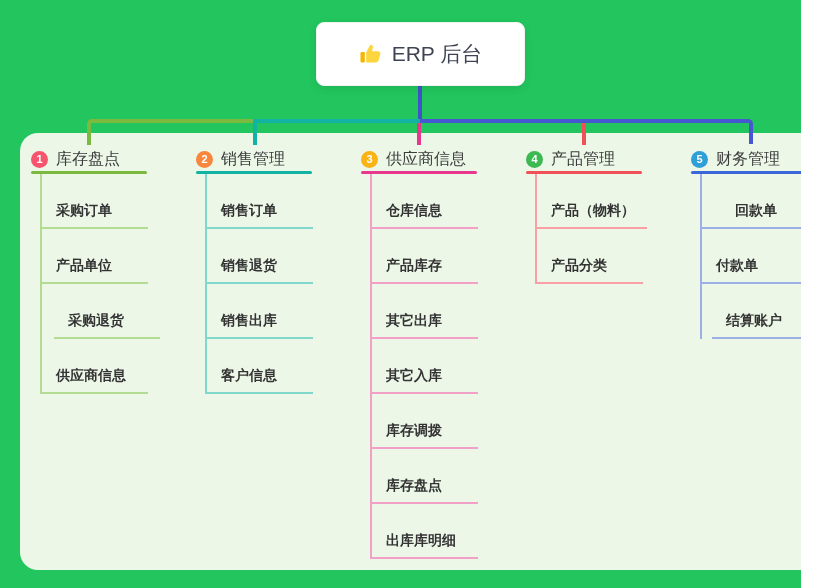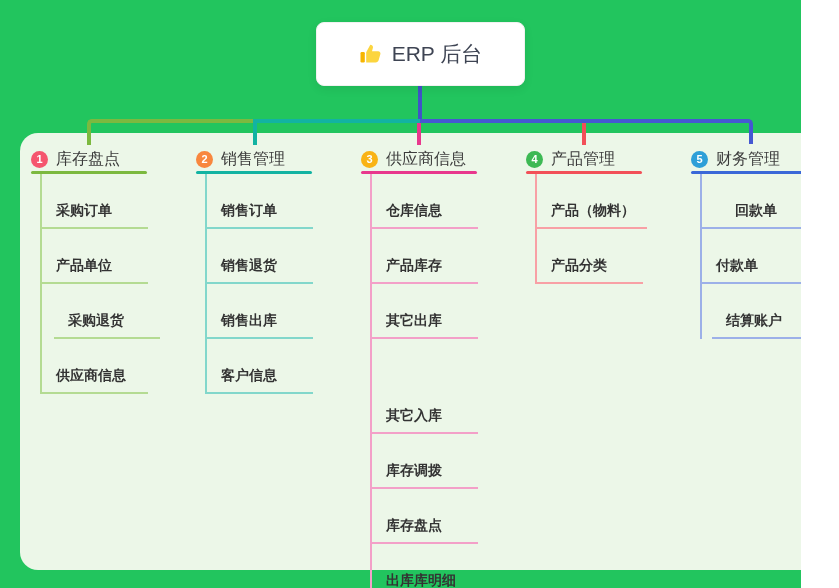--- a/index.html
+++ b/index.html
@@ -114,21 +114,21 @@
         <div class="children" style="border-left-color: rgb(243, 160, 200);">
           <div class="child" style="border-bottom-color: rgb(243, 160, 200);">
             <span>仓库信息</span>
           </div>
           <div class="child" style="border-bottom-color: rgb(243, 160, 200);">
             <span>产品库存</span>
           </div>
           <div class="child" style="border-bottom-color: rgb(243, 160, 200);">
             <span>其它出库</span>
           </div>
-          <div class="child" style="border-bottom-color: rgb(243, 160, 200); margin-top: 40px;">
+          <div class="child" style="border-bottom-color: rgb(243, 160, 200);">
             <span>其它入库</span>
           </div>
           <div class="child" style="border-bottom-color: rgb(243, 160, 200);">
             <span>库存调拨</span>
           </div>
           <div class="child" style="border-bottom-color: rgb(243, 160, 200);">
             <span>库存盘点</span>
           </div>
           <div class="child" style="border-bottom-color: rgb(243, 160, 200);">
             <span>出库库明细</span>

